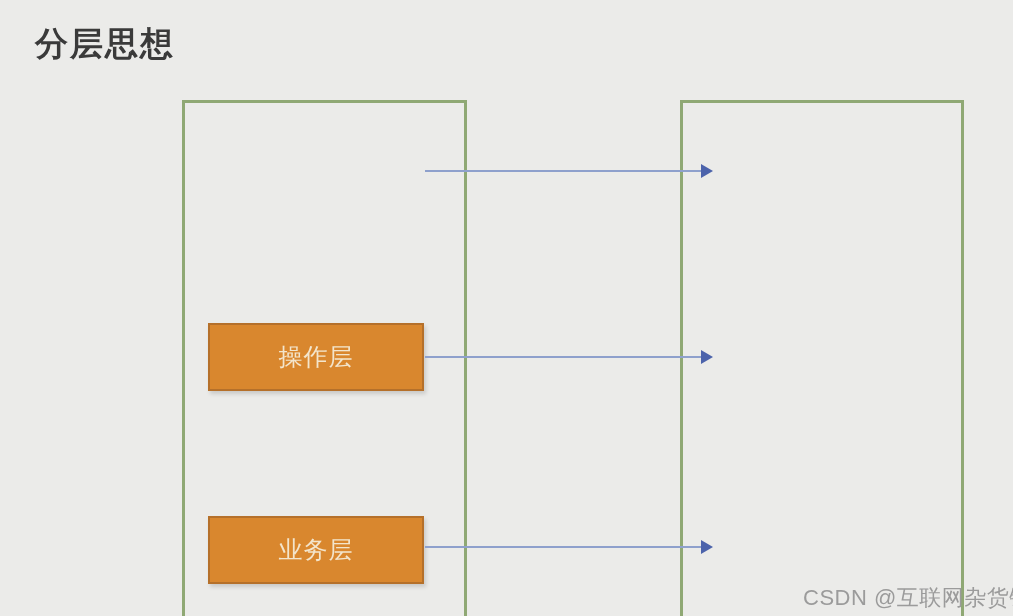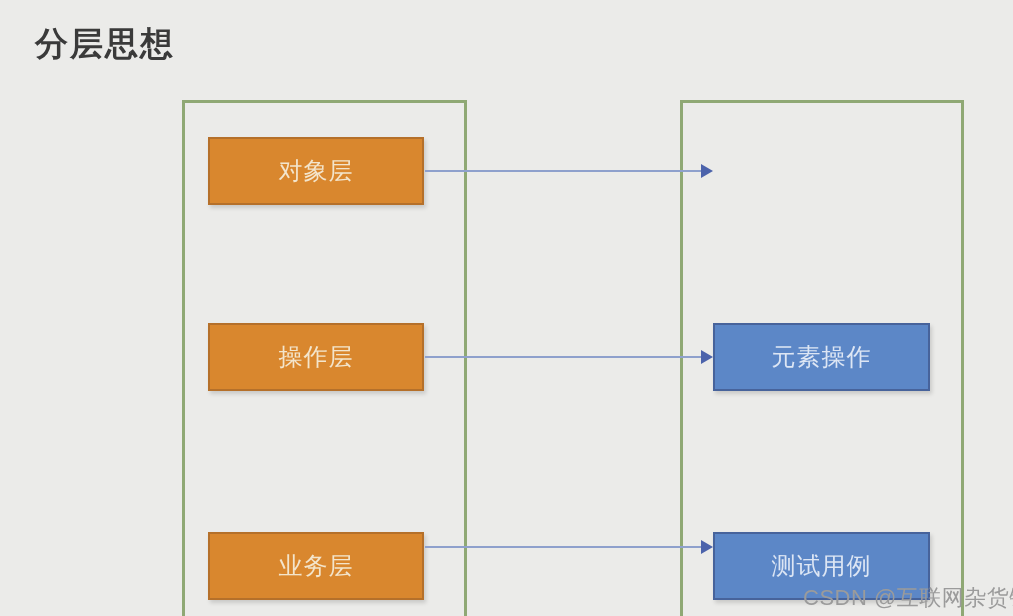--- a/index.html
+++ b/index.html
@@ -56,21 +56,21 @@
   }
   .node-blue {
     left: 713px;
     width: 217px;
     background: #5c87c7;
     border: 2px solid #47639b;
     color: #dde6f4;
   }
   .row-1 { top: 137px; }
   .row-2 { top: 323px; text-align: center; }
-  .row-3 { top: 532px; }
+  .row-3 { top: 516px; }
 
   .arrow-line {
     position: absolute;
     left: 425px;
     width: 278px;
     height: 2px;
     background: #8ea0cc;
   }
   .arrow-head {
     position: absolute;
@@ -101,29 +101,26 @@
 </head>
 <body>
 
 <div class="canvas">
 
   <h1 class="page-title">分层思想</h1>
 
   <div class="group-container group-left"></div>
   <div class="group-container group-right"></div>
 
-  <div class="node node-orange row-1">对象层</div>
   <div class="arrow-line aline-1"></div>
   <div class="arrow-head ahead-1"></div>
 
   <div class="node node-orange row-2">操作层</div>
   <div class="arrow-line aline-2"></div>
   <div class="arrow-head ahead-2"></div>
-  <div class="node node-blue row-2">元素操作</div>
 
   <div class="node node-orange row-3">业务层</div>
   <div class="arrow-line aline-3"></div>
   <div class="arrow-head ahead-3"></div>
-  <div class="node node-blue row-3">测试用例</div>
 
   <div class="watermark">CSDN @互联网杂货铺</div>
 
 </div>
 
 </body></html>

